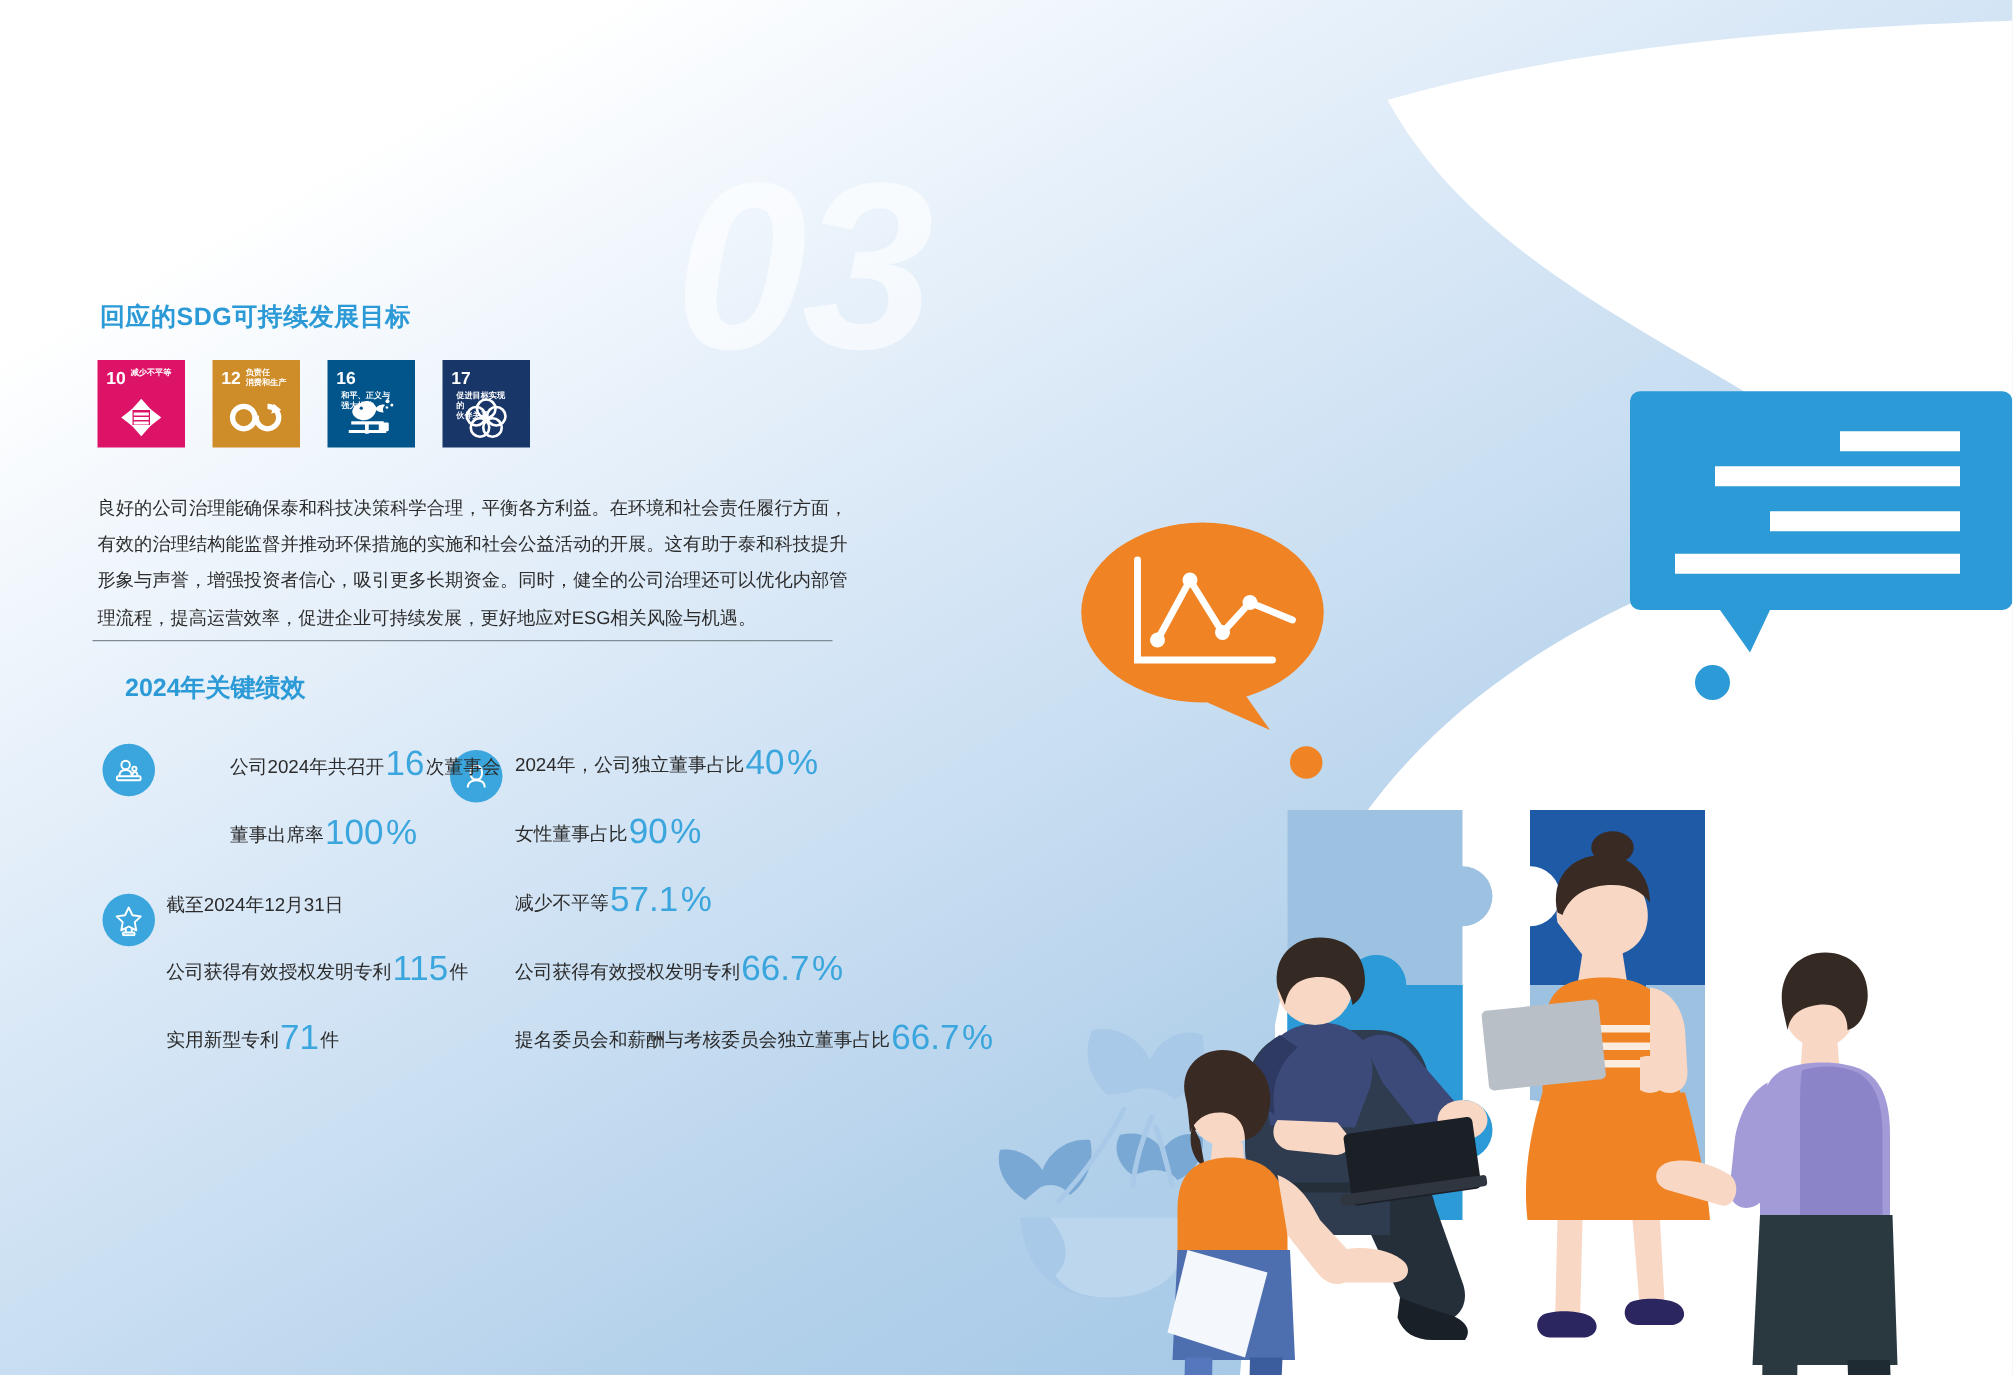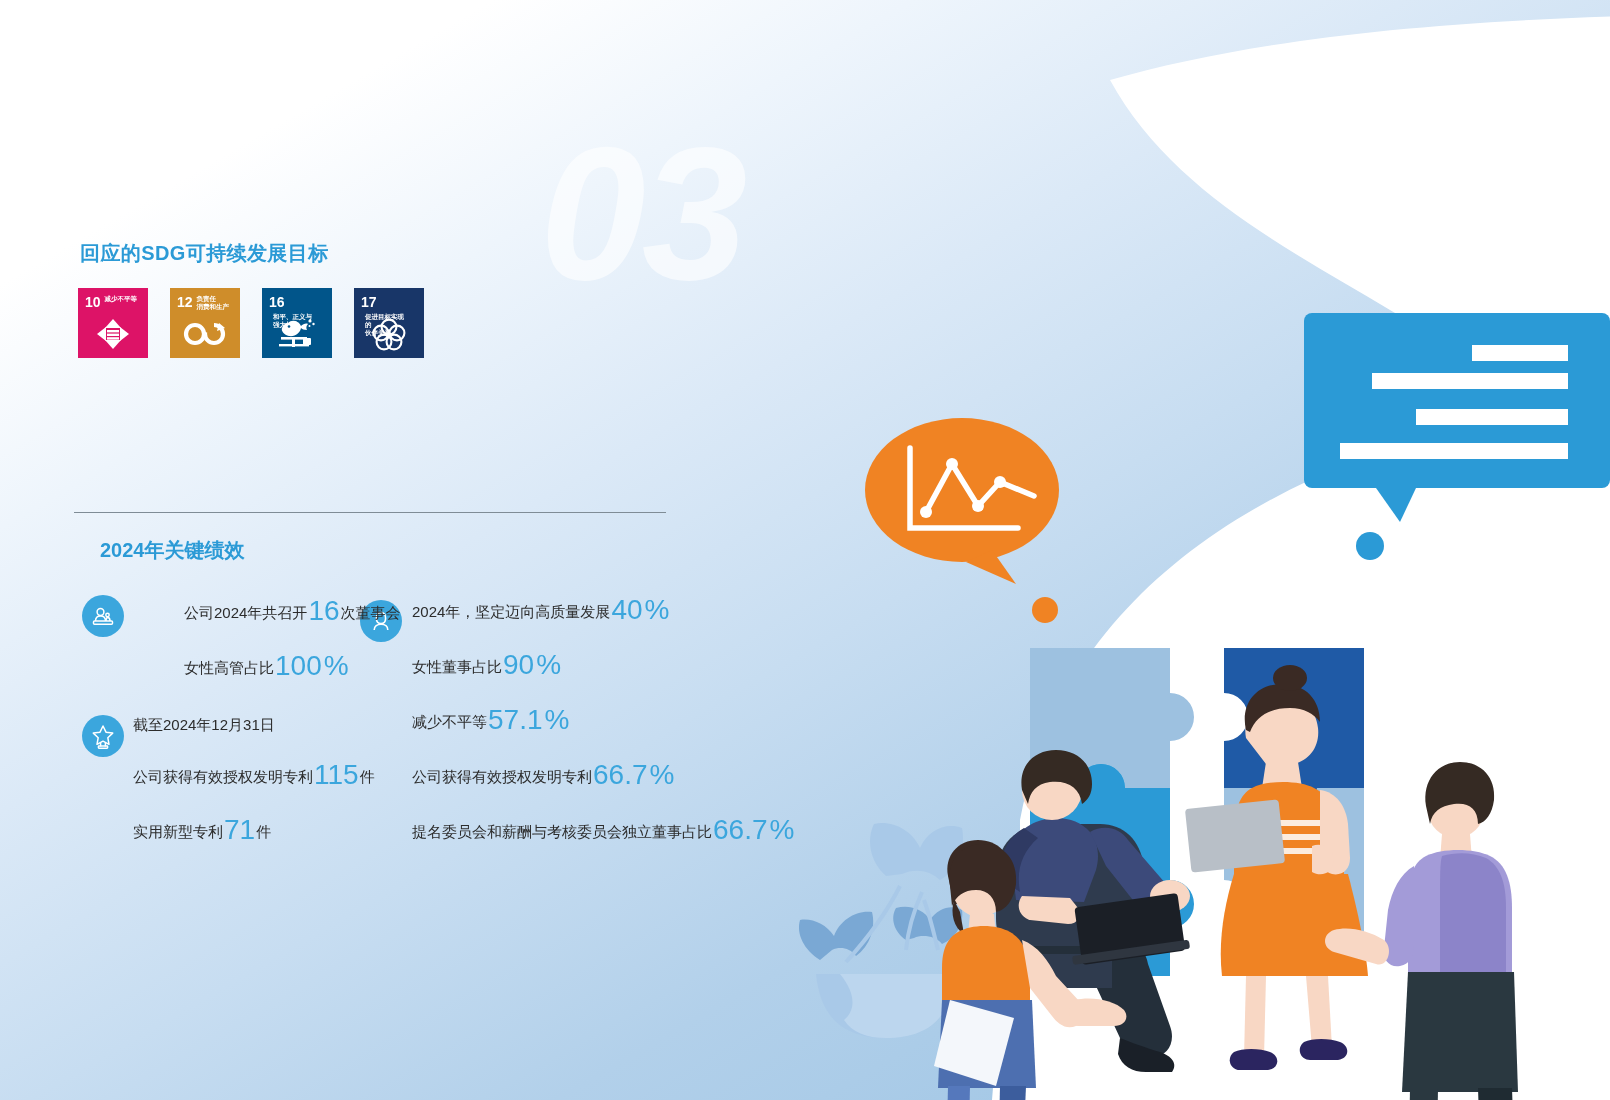--- a/index.html
+++ b/index.html
@@ -261,20 +261,21 @@
           <circle cx="11" cy="16" r="7.4"></circle>
           <circle cx="27" cy="16" r="7.4"></circle>
           <circle cx="14" cy="25" r="7.4"></circle>
           <circle cx="24" cy="25" r="7.4"></circle>
         </g>
           </svg>
       </span>
     </div>
   </div>
 
+  <div class="para">良好的公司治理能确保泰和科技决策科学合理，平衡各方利益。在环境和社会责任履行方面，有效的治理结构能监督并推动环保措施的实施和社会公益活动的开展。这有助于泰和科技提升形象与声誉，增强投资者信心，吸引更多长期资金。同时，健全的公司治理还可以优化内部管理流程，提高运营效率，促进企业可持续发展，更好地应对ESG相关风险与机遇。</div>
 
   <div class="divider"></div>
 
   <div class="kpi-title">2024年关键绩效</div>
 
   <div class="kpi-icon" id="icon-board">
     <svg width="24" height="24" viewBox="0 0 24 24">
         <g fill="none" stroke="#fff" stroke-width="1.5">
       <circle cx="9.5" cy="8" r="3.4"></circle>
       <path d="M4.5,17 C4.5,13.4 6.6,12 9.5,12 C12.4,12 14.5,13.4 14.5,17"></path>
@@ -304,21 +305,21 @@
       </svg>
   </div>
 
   <div class="kpi-block" id="block-board">
     <div class="kpi-line">
       <span>公司2024年共召开</span>
         <span class="big">16</span>
         <span>次董事会</span>
     </div>
     <div class="kpi-line">
-      <span>女性高管占比</span>
+      <span>董事出席率</span>
         <span class="big">100</span>
         <span class="big">%</span>
     </div>
   </div>
 
   <div class="kpi-block" id="block-patent">
     <div class="kpi-line">
       <span>截至2024年12月31日</span>
     </div>
     <div class="kpi-line">
@@ -328,21 +329,21 @@
     </div>
     <div class="kpi-line">
       <span>实用新型专利</span>
         <span class="big">71</span>
         <span>件</span>
     </div>
   </div>
 
   <div class="kpi-block" id="block-diverse">
     <div class="kpi-line">
-      <span>2024年，坚定迈向高质量发展</span>
+      <span>2024年，公司独立董事占比</span>
         <span class="big">40</span>
         <span class="big">%</span>
     </div>
     <div class="kpi-line">
       <span>女性董事占比</span>
         <span class="big">90</span>
         <span class="big">%</span>
     </div>
     <div class="kpi-line">
       <span>减少不平等</span>

